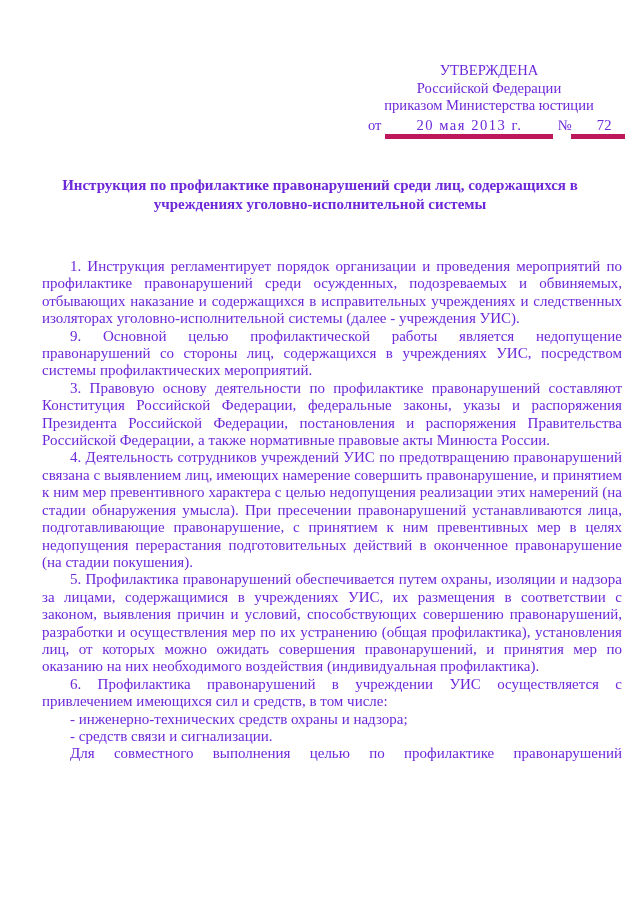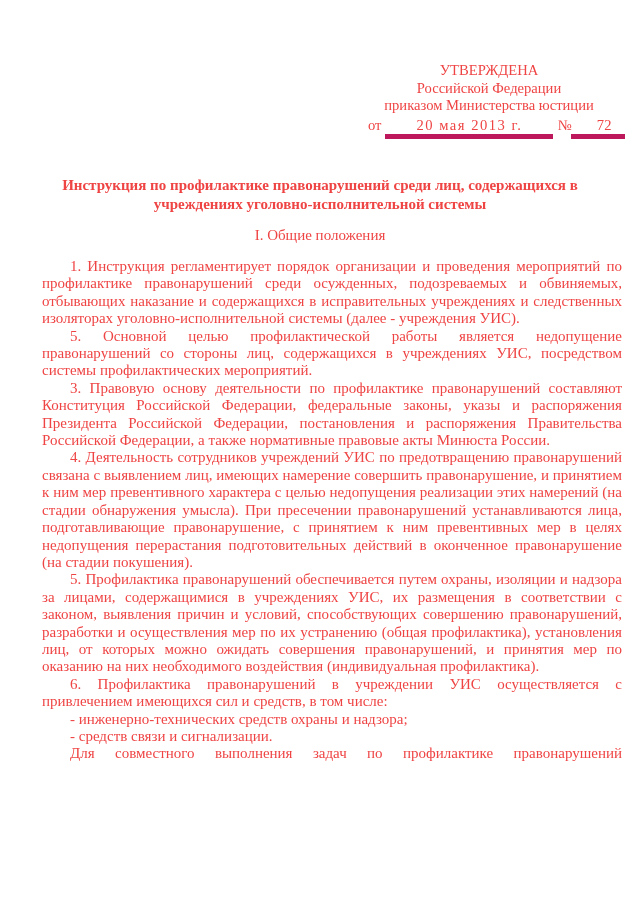--- a/index.html
+++ b/index.html
@@ -5,21 +5,21 @@
   html, body {
     margin: 0;
     padding: 0;
     background: #ffffff;
   }
   .page {
     position: relative;
     width: 640px;
     height: 905px;
     background: #ffffff;
-    color: #ef4444;
+    color: #6d28d9;
     font-family: "Liberation Serif", "DejaVu Serif", serif;
     overflow: hidden;
   }
   .approval {
     position: absolute;
     top: 62px;
     left: 368px;
     width: 242px;
     text-align: center;
     font-size: 14.6px;
@@ -99,27 +99,26 @@
     <div>УТВЕРЖДЕНА</div>
     <div>Российской Федерации</div>
     <div>приказом Министерства юстиции</div>
     <div class="date-line">
       <span>от</span><span class="u date">20 мая 2013 г.</span><span>№</span><span class="u num">72</span>
     </div>
   </div>
 
   <h1 class="title">Инструкция по профилактике правонарушений среди лиц, содержащихся в учреждениях уголовно-исполнительной системы</h1>
 
-  <h2 class="section">I. Общие положения</h2>
 
   <div class="doc-body">
     <p>1. Инструкция регламентирует порядок организации и проведения мероприятий по профилактике правонарушений среди осужденных, подозреваемых и обвиняемых, отбывающих наказание и содержащихся в исправительных учреждениях и следственных изоляторах уголовно-исполнительной системы (далее - учреждения УИС).</p>
-    <p>5. Основной целью профилактической работы является недопущение правонарушений со стороны лиц, содержащихся в учреждениях УИС, посредством системы профилактических мероприятий.</p>
+    <p>9. Основной целью профилактической работы является недопущение правонарушений со стороны лиц, содержащихся в учреждениях УИС, посредством системы профилактических мероприятий.</p>
     <p>3. Правовую основу деятельности по профилактике правонарушений составляют Конституция Российской Федерации, федеральные законы, указы и распоряжения Президента Российской Федерации, постановления и распоряжения Правительства Российской Федерации, а также нормативные правовые акты Минюста России.</p>
     <p>4. Деятельность сотрудников учреждений УИС по предотвращению правонарушений связана с выявлением лиц, имеющих намерение совершить правонарушение, и принятием к ним мер превентивного характера с целью недопущения реализации этих намерений (на стадии обнаружения умысла). При пресечении правонарушений устанавливаются лица, подготавливающие правонарушение, с принятием к ним превентивных мер в целях недопущения перерастания подготовительных действий в оконченное правонарушение (на стадии покушения).</p>
     <p>5. Профилактика правонарушений обеспечивается путем охраны, изоляции и надзора за лицами, содержащимися в учреждениях УИС, их размещения в соответствии с законом, выявления причин и условий, способствующих совершению правонарушений, разработки и осуществления мер по их устранению (общая профилактика), установления лиц, от которых можно ожидать совершения правонарушений, и принятия мер по оказанию на них необходимого воздействия (индивидуальная профилактика).</p>
     <p>6. Профилактика правонарушений в учреждении УИС осуществляется с привлечением имеющихся сил и средств, в том числе:</p>
     <p class="li">- инженерно-технических средств охраны и надзора;</p>
     <p class="li">- средств связи и сигнализации.</p>
-    <p class="stretch">Для совместного выполнения задач по профилактике правонарушений</p>
+    <p class="stretch">Для совместного выполнения целью по профилактике правонарушений</p>
   </div>
 
 </div>
 
 </body></html>

